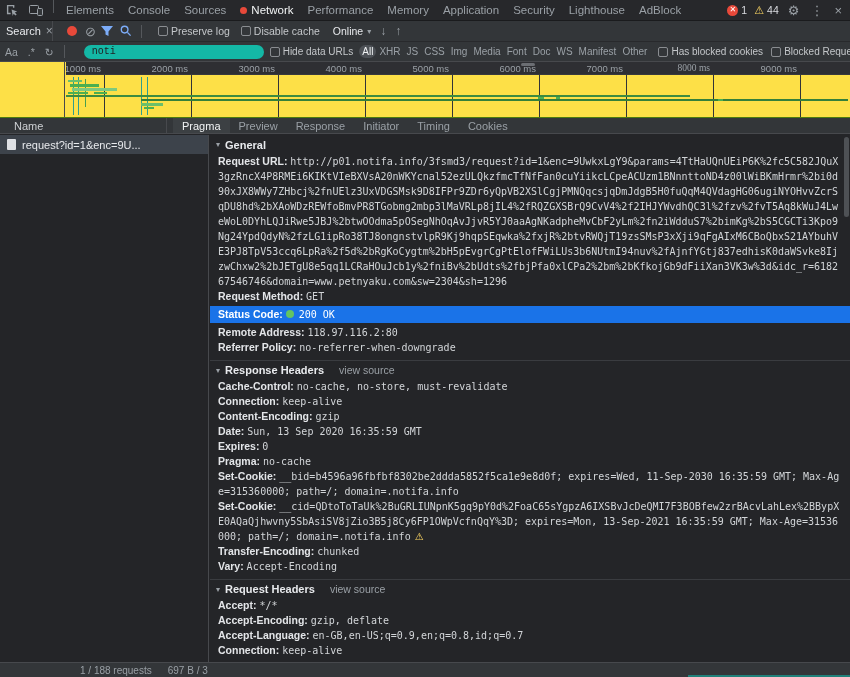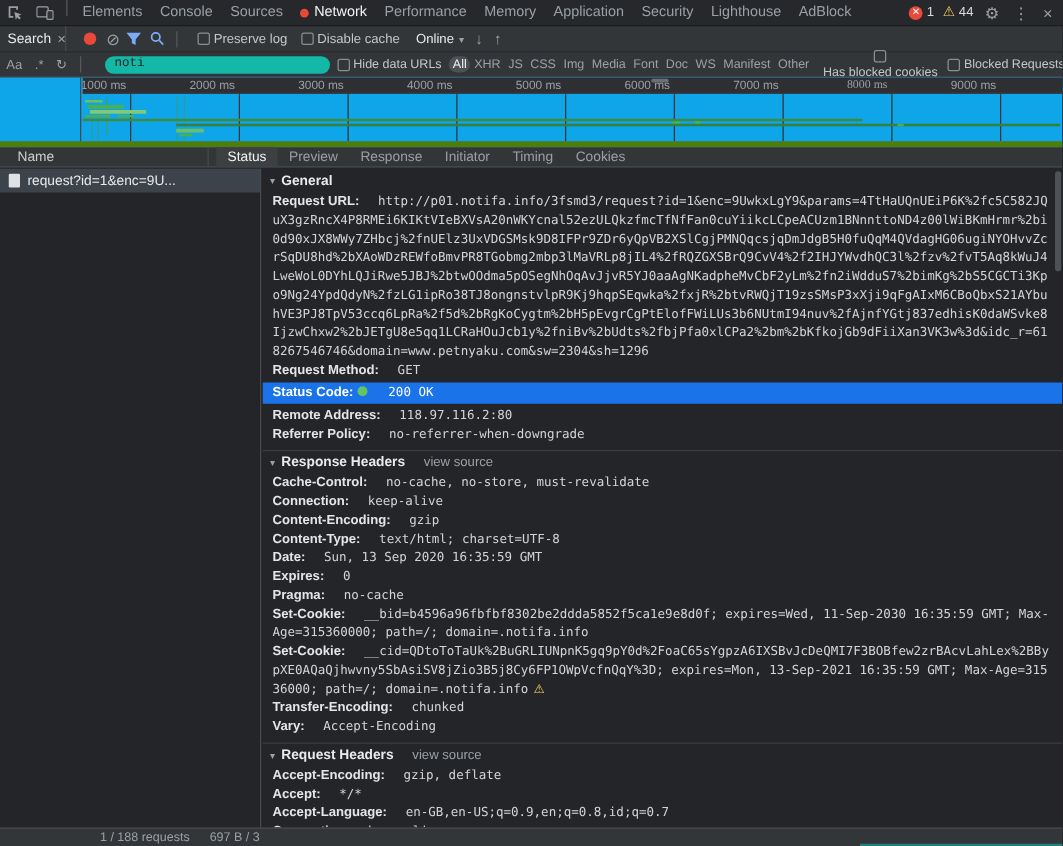--- a/index.html
+++ b/index.html
@@ -34,25 +34,25 @@
 
   
   #row3{position:absolute;top:42px;left:0;right:0;height:20px;background:#333639;border-bottom:1px solid #47494d;display:flex;align-items:center;}
   .small-glyph{color:#9aa0a6;font-size:10.5px;padding:0 5px;white-space:nowrap;}
   #search-query{width:180px;height:14px;border:none;border-radius:7px;background:#14b8a6;color:#202124;font-size:10px;font-family:Liberation Mono, monospace;padding:0 8px;outline:none;margin-left:14px;flex:none;}
   #row3 .cb{font-size:10px;}
   #cb-hide-data{margin-left:6px;}
   #filter-pills{display:flex;align-items:center;margin-left:6px;}
   .pill{padding:1px 3px;border-radius:7px;color:#9aa0a6;font-size:10px;white-space:nowrap;}
   .pill.active{background:#4d5156;color:#f1f3f4;}
-  #cb-blocked-cookies{margin-left:8px;flex-direction:column;}
+  #cb-blocked-cookies{margin-left:8px;}
   #cb-blocked-requests{margin-left:8px;}
 
   
-  #overview{position:absolute;top:62px;left:0;right:0;height:56px;border-bottom:5px solid #4d7c0f;background:#0ea5e9;}
+  #overview{position:absolute;top:62px;left:0;right:0;height:56px;border-bottom:1px solid #4d7c0f;background:#fde047;}
   #overview-left{position:absolute;left:0;top:0;bottom:0;width:65px;border-right:1px solid #47494d;}
   #overview-main{position:absolute;left:66px;right:0;top:0;bottom:0;overflow:hidden;}
   #ruler{position:absolute;left:0;right:0;top:0;height:13px;background:#2e2f33;border-bottom:1px solid #38393d;}
   .tl-label{position:absolute;top:1px;width:45px;text-align:right;color:#9aa0a6;font-size:9.5px;}
   .tl-grid{position:absolute;top:13px;bottom:0;width:1px;background:#323438;z-index:0;}
   .wbar{position:absolute;z-index:2;}
 
   
   #gridhead{position:absolute;top:118px;left:0;right:0;height:16px;background:#333639;border-bottom:1px solid #47494d;display:flex;align-items:stretch;}
   #name-col-head{width:167px;border-right:1px solid #47494d;display:flex;align-items:center;padding-left:14px;color:#cdd0d3;font-size:11px;flex:none;}
@@ -69,21 +69,21 @@
   .req-name{font-size:11px;color:#e8eaed;white-space:nowrap;overflow:hidden;text-overflow:ellipsis;}
   #details{position:absolute;left:210px;top:0;right:0;bottom:0;overflow:hidden;background:#242528;}
   .section{padding-bottom:5px;}
   .section-head{height:19px;display:flex;align-items:center;gap:5px;padding-left:6px;border-top:1px solid #3a3c40;}
   .section:first-child .section-head{border-top:none;}
   .tri{color:#9aa0a6;font-size:8px;}
   .section-title{font-weight:bold;font-size:11px;color:#e8eaed;}
   .view-source{color:#9aa0a6;font-size:10.5px;margin-left:10px;}
   .hrow{padding:0 8px;line-height:15px;font-size:10.5px;word-break:break-all;color:#d6d9dc;}
   .hname{font-weight:bold;color:#e3e5e8;}
-  .hval{font-family:"DejaVu Sans Mono",monospace;font-size:10px;color:#d2d5d8;margin-left:12px;}
+  .hval{font-family:"DejaVu Sans Mono",monospace;font-size:10px;color:#d2d5d8;}
   .hrow.highlight{background:#1a73e8;margin:2px 0;padding-top:1px;padding-bottom:1px;}
   .hrow.highlight .hname,.hrow.highlight .hval{color:#ffffff;}
   .status-dot{display:none;}
   .hrow.highlight .status-dot{display:inline-block;width:8px;height:8px;border-radius:50%;background:#63c462;margin-right:5px;}
   .warn-icon{display:none;}
   .hrow.has-warning .warn-icon{display:inline;color:#fdd663;margin-left:4px;font-size:10px;}
   #details-scrollbar{position:absolute;right:1px;top:2px;width:5px;bottom:2px;}
   #details-scrollbar .handle{width:5px;height:80px;background:#4e5155;border-radius:3px;}
 
   
@@ -265,21 +265,21 @@
         <div class="tl-grid" style="left: 647px;"></div>
         <div class="tl-grid" style="left: 734px;"></div>
       </div>
   </div>
 
   <div id="gridhead">
     <div id="name-col-head">
       <span>Name</span>
     </div>
     <div id="detail-tabs">
-        <span class="dtab active">Status</span>
+        <span class="dtab active">Pragma</span>
         <span class="dtab">Preview</span>
         <span class="dtab">Response</span>
         <span class="dtab">Initiator</span>
         <span class="dtab">Timing</span>
         <span class="dtab">Cookies</span>
       </div>
   </div>
 
   <div id="body">
     <div id="request-list">
@@ -307,40 +307,39 @@
       <div class="section">
         <div class="section-head">
           <span class="tri">▾</span>
           <span class="section-title">Response Headers</span>
           <span class="view-source">view source</span>
         </div>
         <div>
             <div class="hrow"><span class="hname">Cache-Control: </span><span class="hval">no-cache, no-store, must-revalidate</span></div>
             <div class="hrow"><span class="hname">Connection: </span><span class="hval">keep-alive</span></div>
             <div class="hrow"><span class="hname">Content-Encoding: </span><span class="hval">gzip</span></div>
-            <div class="hrow"><span class="hname">Content-Type: </span><span class="hval">text/html; charset=UTF-8</span></div>
             <div class="hrow"><span class="hname">Date: </span><span class="hval">Sun, 13 Sep 2020 16:35:59 GMT</span></div>
             <div class="hrow"><span class="hname">Expires: </span><span class="hval">0</span></div>
             <div class="hrow"><span class="hname">Pragma: </span><span class="hval">no-cache</span></div>
             <div class="hrow"><span class="hname">Set-Cookie: </span><span class="hval">__bid=b4596a96fbfbf8302be2ddda5852f5ca1e9e8d0f; expires=Wed, 11-Sep-2030 16:35:59 GMT; Max-Age=315360000; path=/; domain=.notifa.info</span></div>
             <div class="hrow has-warning"><span class="hname">Set-Cookie: </span><span class="hval">__cid=QDtoToTaUk%2BuGRLIUNpnK5gq9pY0d%2FoaC65sYgpzA6IXSBvJcDeQMI7F3BOBfew2zrBAcvLahLex%2BBypXE0AQaQjhwvny5SbAsiSV8jZio3B5j8Cy6FP1OWpVcfnQqY%3D; expires=Mon, 13-Sep-2021 16:35:59 GMT; Max-Age=31536000; path=/; domain=.notifa.info</span><span class="warn-icon">⚠</span></div>
             <div class="hrow"><span class="hname">Transfer-Encoding: </span><span class="hval">chunked</span></div>
             <div class="hrow"><span class="hname">Vary: </span><span class="hval">Accept-Encoding</span></div>
           </div>
       </div>
 
       <div class="section">
         <div class="section-head">
           <span class="tri">▾</span>
           <span class="section-title">Request Headers</span>
           <span class="view-source">view source</span>
         </div>
         <div>
+            <div class="hrow"><span class="hname">Accept: </span><span class="hval">*/*</span></div>
             <div class="hrow"><span class="hname">Accept-Encoding: </span><span class="hval">gzip, deflate</span></div>
-            <div class="hrow"><span class="hname">Accept: </span><span class="hval">*/*</span></div>
             <div class="hrow"><span class="hname">Accept-Language: </span><span class="hval">en-GB,en-US;q=0.9,en;q=0.8,id;q=0.7</span></div>
             <div class="hrow"><span class="hname">Connection: </span><span class="hval">keep-alive</span></div>
           </div>
       </div>
 
       <div id="details-scrollbar">
         <div class="handle"></div>
       </div>
     </div>
   </div>

